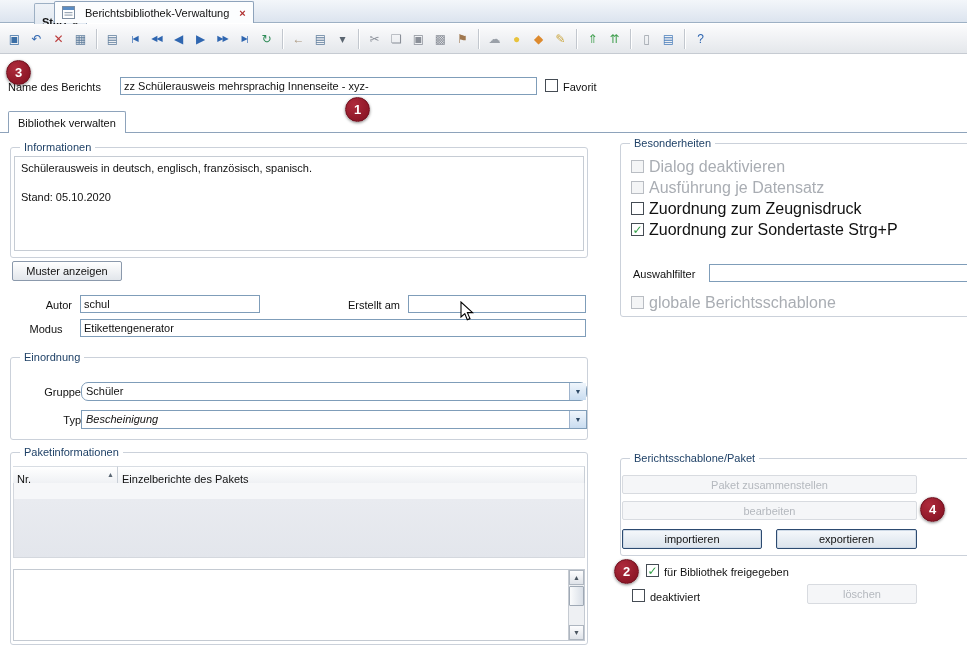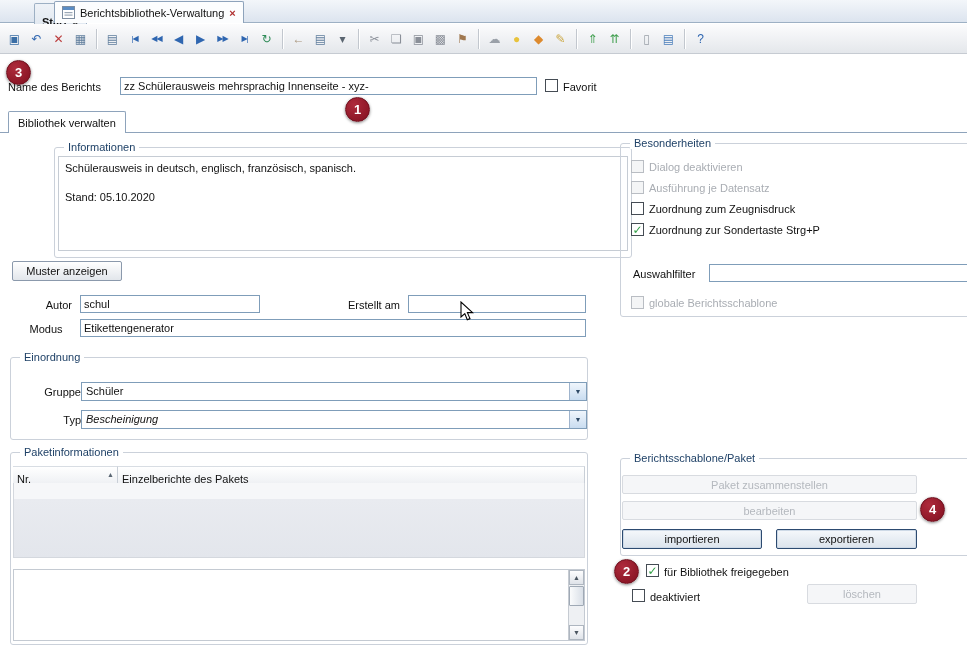--- a/index.html
+++ b/index.html
@@ -6,21 +6,21 @@
   html,body { background:#fff; }
   .screen { position:relative; width:967px; height:659px; background:#fff; overflow:hidden;
             font-family:"Liberation Sans","DejaVu Sans",sans-serif; font-size:11px; color:#111; }
 
   
   .tabstrip { position:absolute; left:0; top:0; width:100%; height:23px;
               background:linear-gradient(#f3f6fa,#dce4ef); border-bottom:1px solid #9db0c4; }
   .tab { position:absolute; display:flex; align-items:center; gap:5px; padding:0 7px; font-size:11px; white-space:nowrap; }
   .tab-start { left:2px; top:3px; height:36px; font-weight:bold;
                background:linear-gradient(#eef2f7,#d9e2ed); border:1px solid #9db0c4; border-bottom:none; border-radius:2px 2px 0 0;margin-left:32px; }
-  .tab-active { left:54px; top:1px; height:22px; background:#fcfdfe; border:1px solid #8ea3bb; border-bottom:none; border-radius:2px 2px 0 0; z-index:1; }
+  .tab-active { left:54px; top:1px; height:22px; background:#fcfdfe; border:1px solid #8ea3bb; border-bottom:none; border-radius:2px 2px 0 0; z-index:1;gap:10px; }
   .tabx { font-size:11px; font-weight:bold; color:#3c3c3c; }
   .tab-active .tabx { color:#b03030; }
 
   
   .toolbar { position:absolute; left:0; top:24px; width:100%; height:30px;
              background:linear-gradient(#fcfcfd,#e4e7eb); border-bottom:1px solid #c6cbd2;
              display:flex; align-items:center; padding:0 4px; }
   .ticons { display:flex; align-items:center; gap:1px; }
   .tbtn { width:21px; height:22px; display:inline-flex; align-items:center; justify-content:center; font-size:12px; border-radius:2px; }
   .tbtn.narrow { font-size:8px; letter-spacing:-1px; }
@@ -36,21 +36,21 @@
 
   .btn { position:absolute; display:flex; align-items:center; justify-content:center;
          border:1px solid #8b99ac; border-radius:2px; background:linear-gradient(#ffffff,#e2e6eb); font-size:11px; color:#111; }
   .btn.disabled { border-color:#d8dbe0; background:#f5f6f8; color:#b4b8be; }
   .btn.default { border:1px solid #2c4a70; background:linear-gradient(#f5f8fb,#dbe3ec); box-shadow:inset 0 0 0 1px #cdd9e6; }
 
   .chk { width:13px; height:13px; background:#fff; border:1px solid #454c54;
          display:inline-flex; align-items:center; justify-content:center;
          font-size:12px; line-height:10px; color:#2f9e44; font-weight:bold; flex:0 0 13px; }
   .chk.dis { border-color:#b9bdc3; background:#f4f5f6; }
-  .chklbl { font-size:11px; color:#111; white-space:nowrap; }
+  .chklbl { font-size:16px; color:#111; white-space:nowrap; }
   .chklbl.dis { color:#a9adb3; }
   .chkrow { display:flex; align-items:center; gap:5px; height:21px; }
 
   .combo { position:absolute; border:1px solid #7f9db9; background:#fff; height:19px; }
   .combo .val { position:absolute; left:4px; top:2px; font-size:11px; white-space:nowrap; }
   .combo .cbtn { position:absolute; right:0; top:0; bottom:0; width:17px;
                  background:linear-gradient(#f0f6fc,#c9dcf0); border-left:1px solid #9fb4cd;
                  display:flex; align-items:center; justify-content:center; font-size:7px; color:#2f4a66; }
 
   .thead { position:absolute; display:flex; height:17px; }
@@ -144,41 +144,41 @@
   <span class="lbl" style="left:8px;top:81px;">Name des Berichts</span>
   <input class="field" style="left: 120px; top: 77px; width: 417px;" value="zz Schülerausweis mehrsprachig Innenseite - xyz-">
   <span class="chk" style="position:absolute;left:545px;top:79px;"></span>
   <span class="lbl" style="left:563px;top:81px;">Favorit</span>
 
   <div class="panel-line"></div>
   <div class="subtab">
     <span>Bibliothek verwalten</span>
   </div>
 
-  <div class="group" style="left:10px;top:147px;width:578px;height:111px;margin-left:44px;">
+  <div class="group" style="left:10px;top:147px;width:578px;height:111px;">
     <span class="legend">Informationen</span>
     <div class="info-text" style="left:3px;top:8px;width:570px;height:95px;">
       <div>Schülerausweis in deutsch, englisch, französisch, spanisch.</div>
       <div style="margin-top:15px;">Stand: 05.10.2020</div>
     </div>
   </div>
 
   <div class="btn" style="left:12px;top:261px;width:110px;height:20px;">Muster anzeigen</div>
 
   <span class="lbl" style="left:20px;top:299px;width:52px;text-align:right;">Autor</span>
   <input class="field" style="left: 80px; top: 295px; width: 180px;" value="schul">
   <span class="lbl" style="left:310px;top:299px;width:90px;text-align:right;">Erstellt am</span>
   <input class="field" style="left: 408px; top: 295px; width: 178px;" value="">
   <span class="lbl" style="left:20px;top:323px;width:52px;text-align:center;">Modus</span>
   <input class="field" style="left: 80px; top: 319px; width: 506px;" value="Etikettengenerator">
 
   <div class="group" style="left:10px;top:357px;width:578px;height:83px;">
     <span class="legend">Einordnung</span>
     <span class="lbl" style="left:14px;top:28px;width:56px;text-align:right;">Gruppe</span>
-    <div class="combo" style="left:70px;top:24px;width:506px;">
+    <div class="combo" style="left:70px;top:24px;width:506px;border-radius:7px;">
       <span class="val">Schüler</span>
       <span class="cbtn">▼</span>
     </div>
     <span class="lbl" style="left:14px;top:56px;width:56px;text-align:right;">Typ</span>
     <div class="combo" style="left:70px;top:52px;width:506px;font-style:italic;">
       <span class="val">Bescheinigung</span>
       <span class="cbtn">▼</span>
     </div>
   </div>
 

